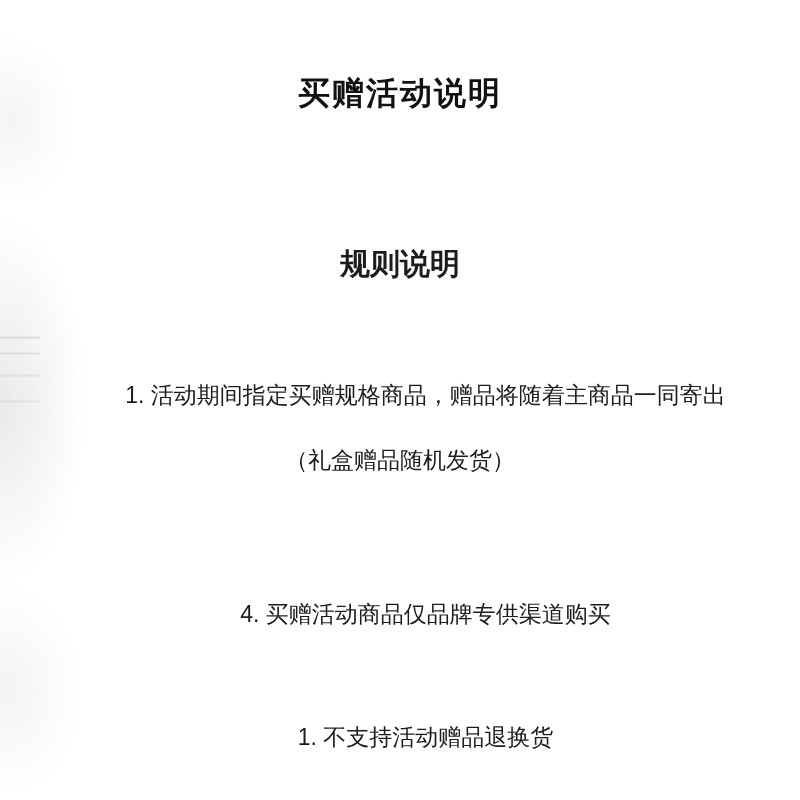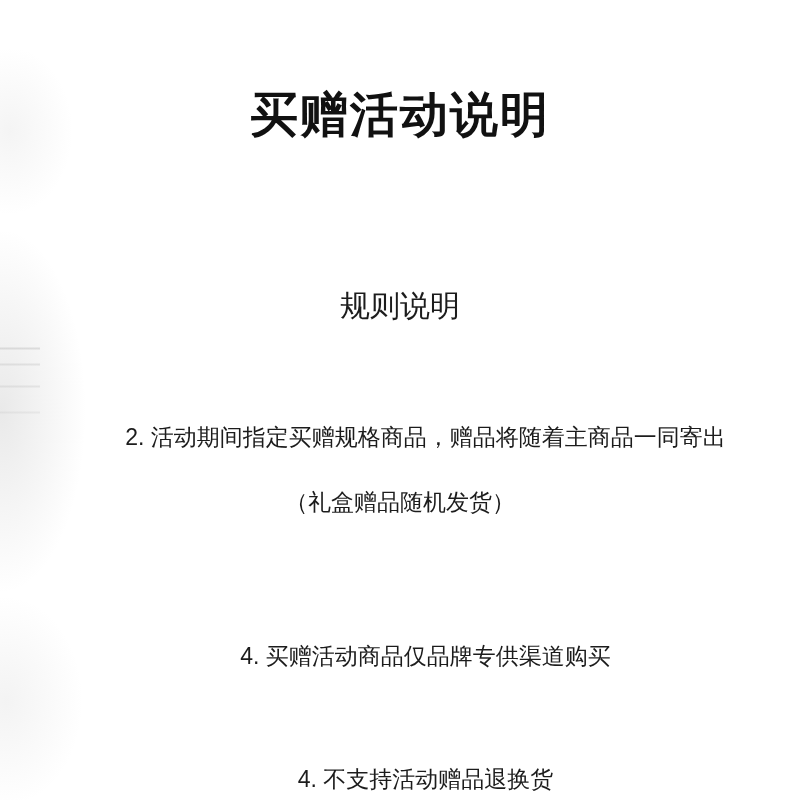--- a/index.html
+++ b/index.html
@@ -49,32 +49,32 @@
   }
 
   .content {
     position: relative;
     z-index: 2;
     padding: 0 40px;
   }
 
   .doc-title {
     text-align: center;
-    font-size: 48px;
+    font-size: 32px;
     font-weight: bold;
     letter-spacing: 2px;
-    margin: 11px;
+    margin: 0;
     padding-top: 72px;
     color: #111111;
   }
 
   .section-title {
     text-align: center;
     font-size: 30px;
-    font-weight: normal;
+    font-weight: bold;
     margin: 0;
     padding-top: 128px;
     color: #1c1c1c;
   }
 
   .rules {
     list-style: none;
     margin: 0;
     padding: 0;
     padding-top: 62px;
@@ -98,25 +98,25 @@
 <div class="page">
   <div class="texture-lines"></div>
 
   <div class="content">
     <h1 class="doc-title">买赠活动说明</h1>
 
     <h2 class="section-title">规则说明</h2>
 
     <ul class="rules">
       <li class="rule-item">
-        <span>2. 活动期间指定买赠规格商品，赠品将随着主商品一同寄出</span>
+        <span>1. 活动期间指定买赠规格商品，赠品将随着主商品一同寄出</span>
         <span class="rule-sub">（礼盒赠品随机发货）</span>
       </li>
       <li class="rule-item">
         <span>4. 买赠活动商品仅品牌专供渠道购买</span>
       </li>
       <li class="rule-item">
-        <span>4. 不支持活动赠品退换货</span>
+        <span>1. 不支持活动赠品退换货</span>
       </li>
 
     </ul>
   </div>
 </div>
 
 </body></html>

